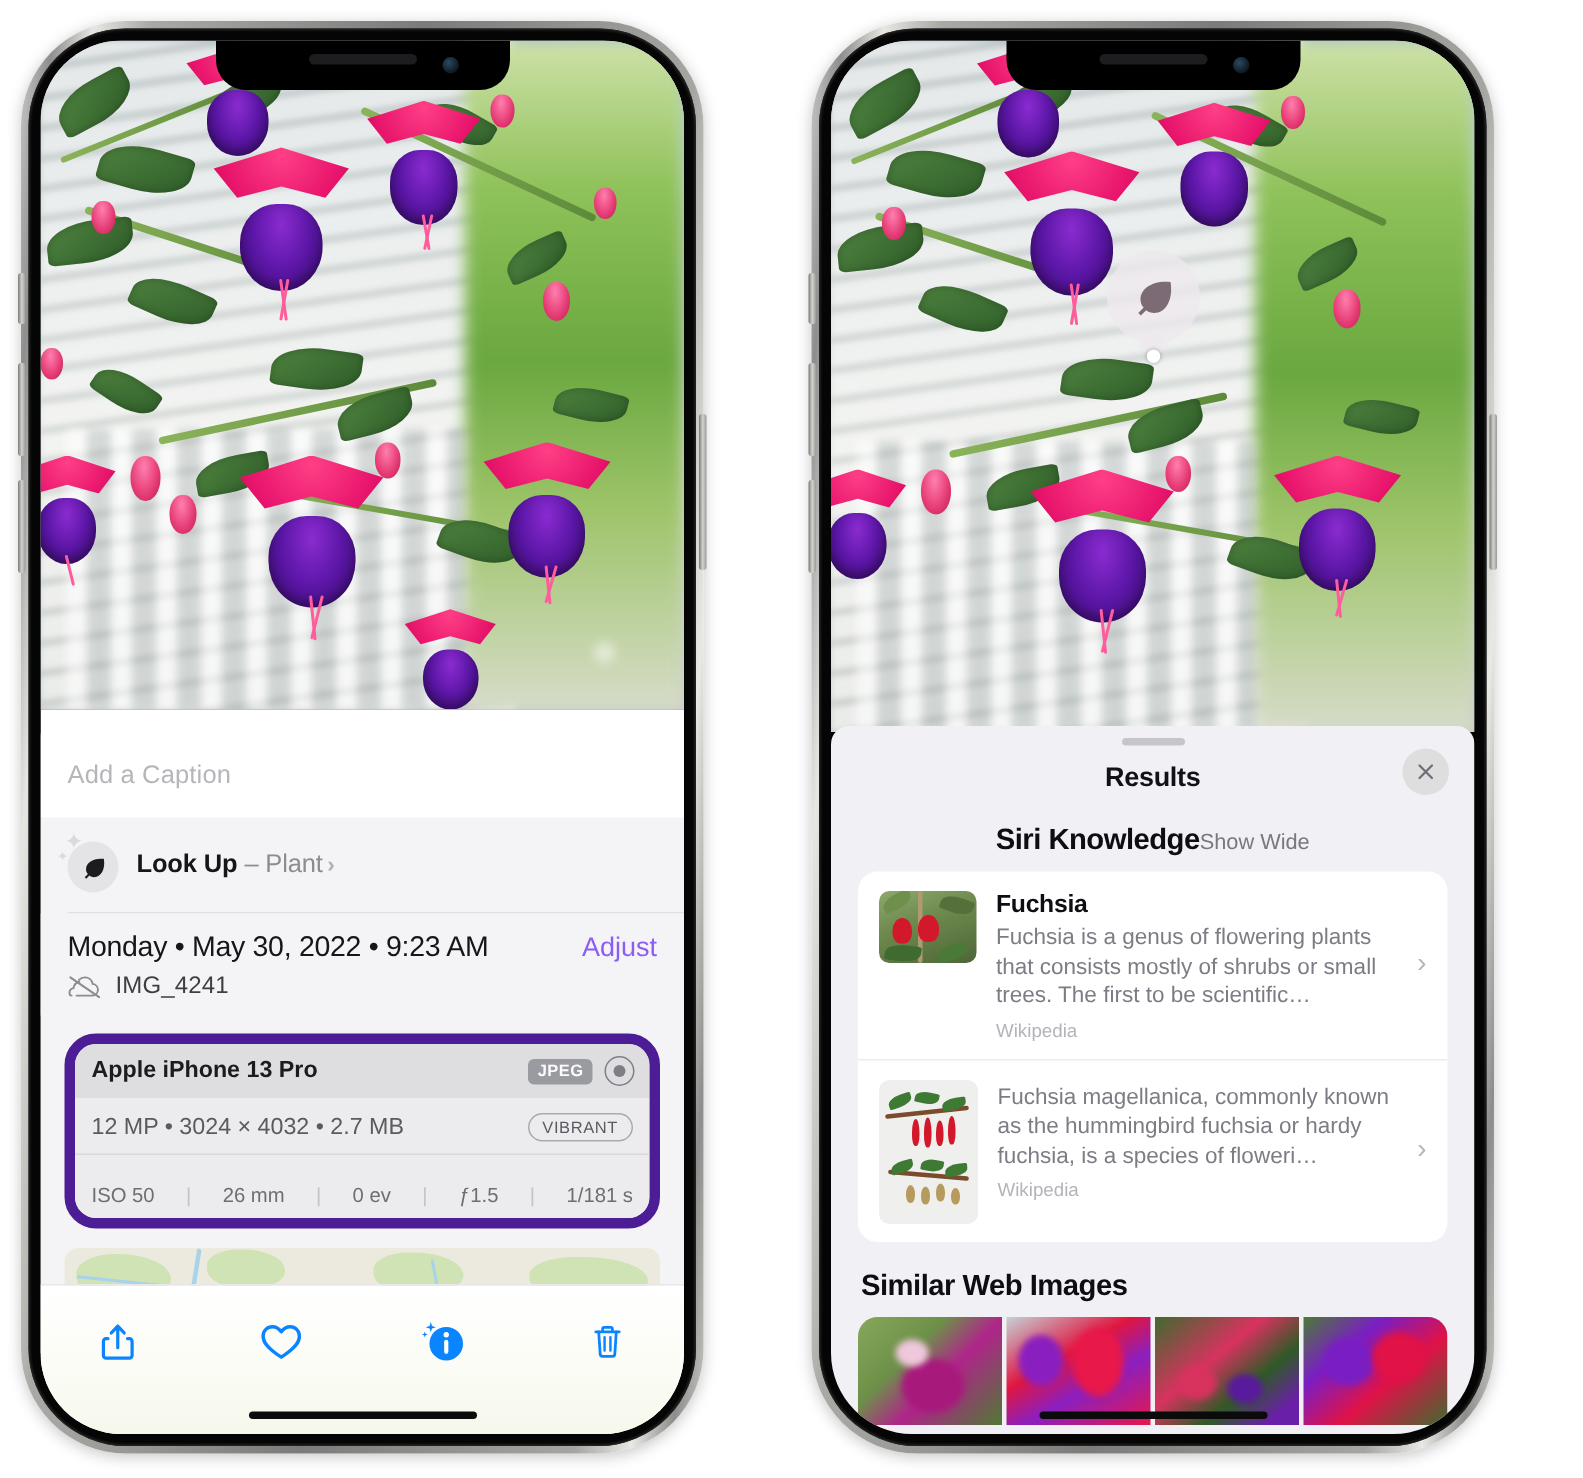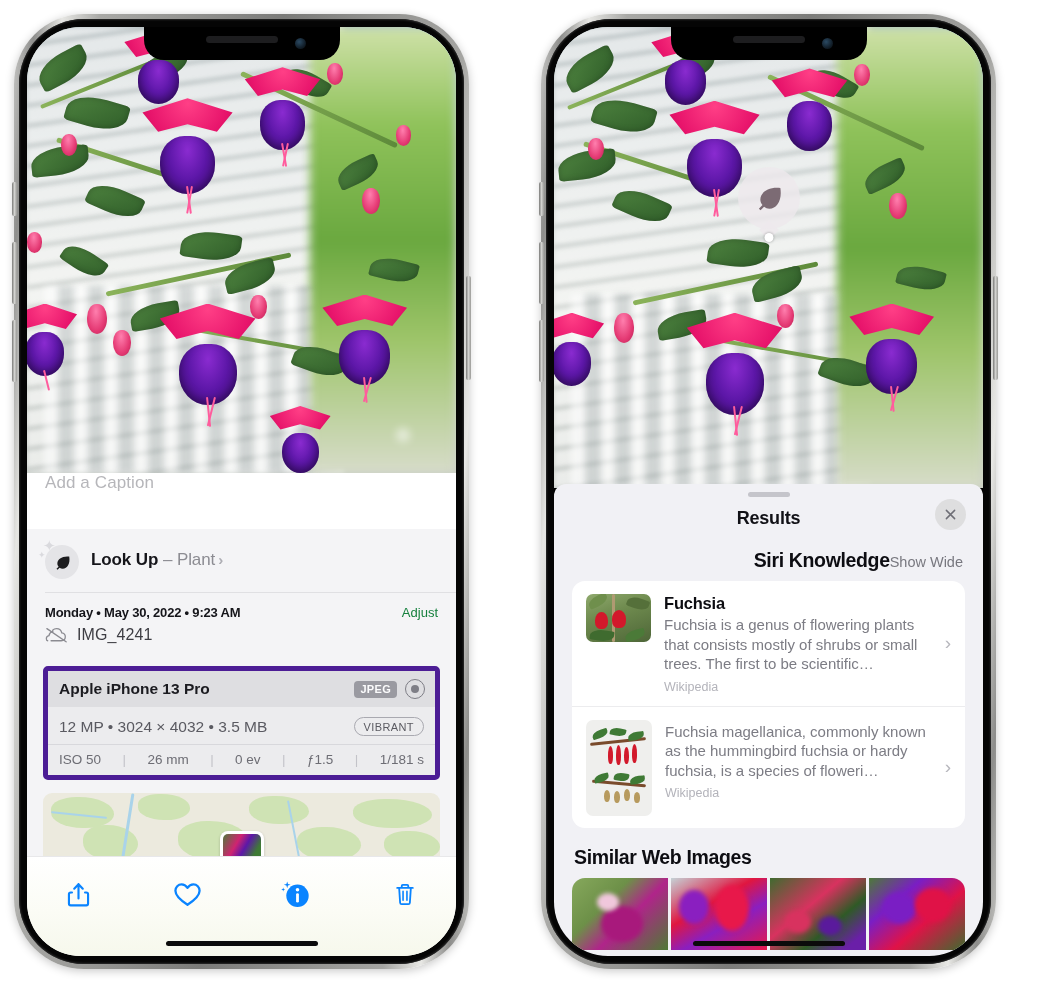--- a/index.html
+++ b/index.html
@@ -125,22 +125,22 @@
   }
   .bokeh { position:absolute; border-radius:50%; background: rgba(255,255,255,.55); filter: blur(4px); }
 
   
   .info-sheet {
     position:absolute; left:0; right:0; top:446px; bottom:0;
     background:#ffffff;
     display:flex; flex-direction:column;
   }
   .caption-row {
-    height:56px; display:flex; align-items:flex-start;
-    padding: 0 18px; background:#fff;
+    height:56px; display:flex; align-items:center;
+    padding: 0 18px; background:#fff;margin-top:16px;
   }
   .caption-ph { font-size: 17px; color:#b6b6ba; letter-spacing:.1px; }
 
   .lookup-wrap { background:#f4f4f6; }
   .lookup-row {
     display:flex; align-items:center; gap:12px;
     padding: 12px 18px 13px 14px;
     position:relative;
   }
   .lookup-icon-wrap { position:relative; width:38px; height:38px; flex:0 0 38px; }
@@ -153,30 +153,30 @@
   .sp1 { left:2px; top:-3px; font-size:15px; }
   .sp2 { left:-3px; top:10px; font-size:9px; }
   .lookup-text { font-size:17px; font-weight:700; color:#15151a; letter-spacing:-.1px; }
   .lookup-text .dim { font-weight:400; color:#8c8c92; }
   .chev { color:#aeaeb4; font-size:15px; margin-left:3px; }
 
   .hr { height:1px; background:#e0e0e3; margin-left:18px; }
 
   .meta-block { background:#f4f4f6; padding: 12px 18px 10px 18px; }
   .meta-line1 { display:flex; align-items:baseline; justify-content:space-between; }
-  .meta-date { font-size:13px; font-weight:700; color:#15151a; letter-spacing:-.2px;}
-  .adjust { font-size:13px; color:#15803d; }
+  .meta-date { font-size:19px; font-weight:400; color:#15151a; letter-spacing:-.2px;}
+  .adjust { font-size:18px; color:#8b5cf6; }
   .meta-line2 { display:flex; align-items:center; gap:9px; margin-top:6px; }
   .cloudoff { width:23px; height:16px; position:relative; }
   .fname { font-size:16px; color:#3d3d43; letter-spacing:.1px; }
 
   .cam-card {
     margin: 12px 16px 0 16px;
-    border-radius:5px; overflow:hidden;
-    background:#ececee; border:5px solid #4c1d95;
+    border-radius:21px; overflow:hidden;
+    background:#ececee; border:7px solid #4c1d95;
   }
   .cam-head {
     display:flex; align-items:center; justify-content:space-between;
     padding: 8px 10px 8px 11px;
     background:#dedee1;
   }
   .cam-model { font-size:15.5px; font-weight:700; color:#1b1b20; }
   .cam-head-right { display:flex; align-items:center; gap:8px; }
   .pill-jpeg {
     font-size:11px; font-weight:700; color:#fbfbfc; background:#9a9aa1;
@@ -192,21 +192,21 @@
   .cam-l1 { font-size:15.5px; color:#5a5a61; }
   .cam-l2 { display:flex; align-items:center; justify-content:space-between; margin-top:3px; }
   .cam-l2 span.t { font-size:15.5px; color:#5a5a61; }
   .pill-vibrant {
     font-size:11px; color:#5a5a61; border:1px solid #a9a9b0;
     padding:2.5px 9px; border-radius:10px; letter-spacing:.4px;
   }
   .cam-foot {
     display:flex; align-items:center; justify-content:space-between;
     border-top:1px solid #d8d8dc; background:#ececee;
-    padding: 7px 11px 8px 11px;
+    padding: 19px 11px 8px 11px;
   }
   .cam-foot span { font-size:13.5px; color:#6d6d74; }
   .cam-foot .sep { color:#c3c3c9; }
 
   .map-strip {
     margin: 13px 16px 0 16px; height:70px; border-radius:9px 9px 0 0;
     position:relative; overflow:hidden;
     background:#eceade;
   }
   .map-green { position:absolute; border-radius:40% 55% 45% 50%; background:#cfe3b4; }
@@ -247,21 +247,21 @@
   }
   .res-head {
     position:relative; height:42px; display:flex; align-items:center; justify-content:center;
   }
   .res-title { font-size:18px; font-weight:700; color:#111116; letter-spacing:-.2px; }
   .close-btn {
     position:absolute; right:17px; top:2px; width:31px; height:31px; border-radius:50%;
     background:#dededf; display:flex; align-items:center; justify-content:center;
   }
   .sec-head {
-    display:flex; align-items:baseline; justify-content:flex-end;
+    display:flex; align-items:baseline; justify-content:center;
     padding: 10px 20px 9px 20px;
   }
   .sec-title { font-size:19.5px; font-weight:700; color:#0d0d12; letter-spacing:-.35px; }
   .show-more { font-size:14.5px; color:#78787f; }
 
   .cards {
     margin: 0 18px; background:#fff; border-radius:13px; overflow:hidden;
   }
   .card { display:flex; align-items:flex-start; gap:13px; padding: 13px 12px 12px 14px; position:relative; }
   .card + .card { border-top:1px solid #ececee; }
@@ -450,21 +450,21 @@
               <span class="cam-model">Apple iPhone 13 Pro</span>
               <span class="cam-head-right">
                 <span class="pill-jpeg">JPEG</span>
                 <span class="raw-ring">
                     <i></i>
                   </span>
               </span>
             </div>
             <div class="cam-body">
               <div class="cam-l2">
-                <span class="t">12 MP • 3024 × 4032 • 3.5 MB</span>
+                <span class="t">12 MP • 3024 × 4032 • 2.7 MB</span>
                 <span class="pill-vibrant">VIBRANT</span>
               </div>
             </div>
             <div class="cam-foot">
               <span>ISO 50</span>
               <span class="sep">|</span>
               <span>26 mm</span>
               <span class="sep">|</span>
               <span>0 ev</span>
               <span class="sep">|</span>

